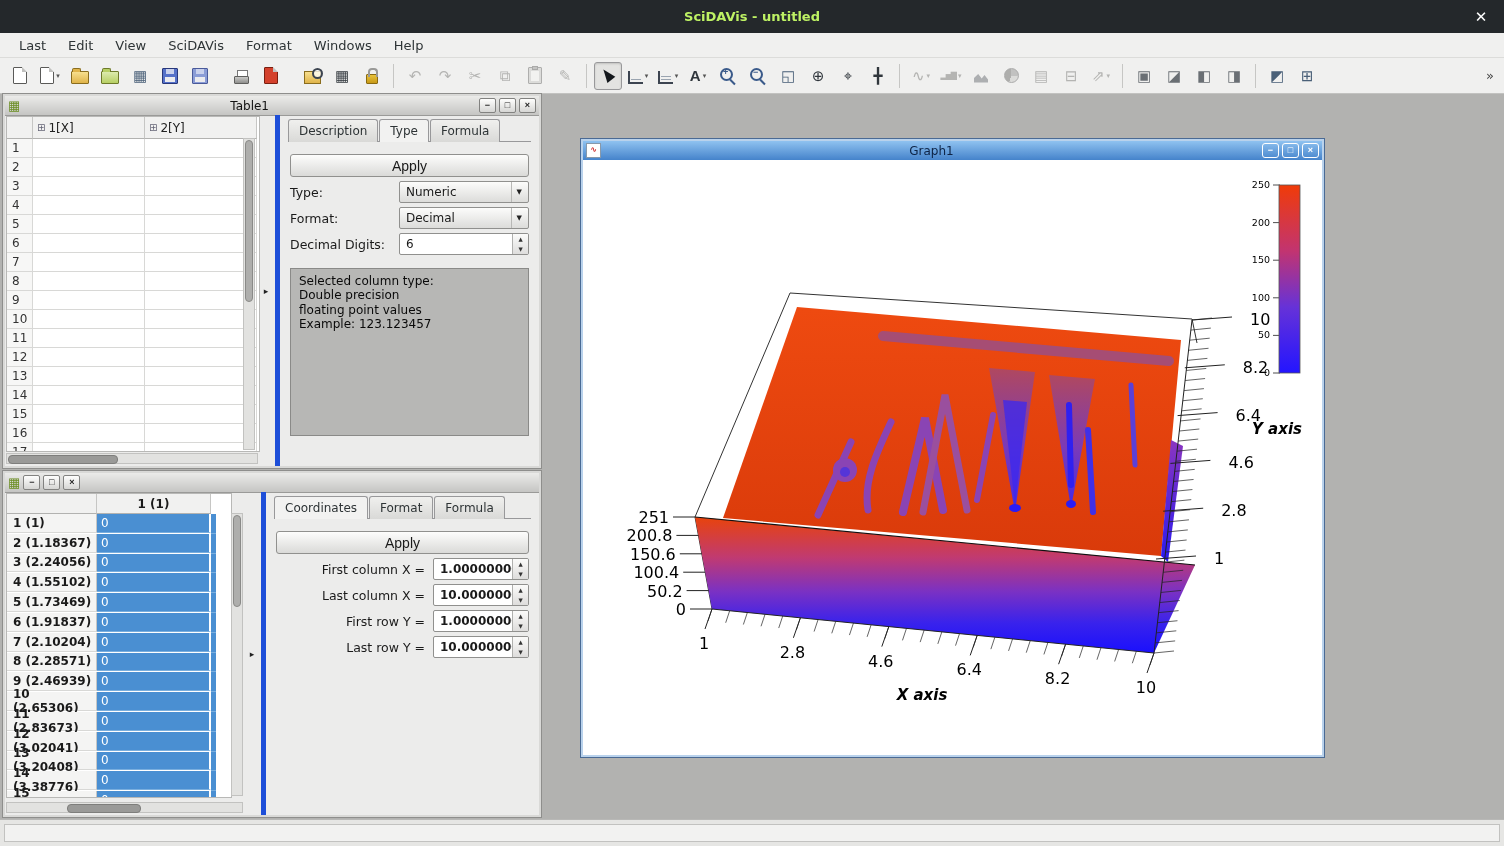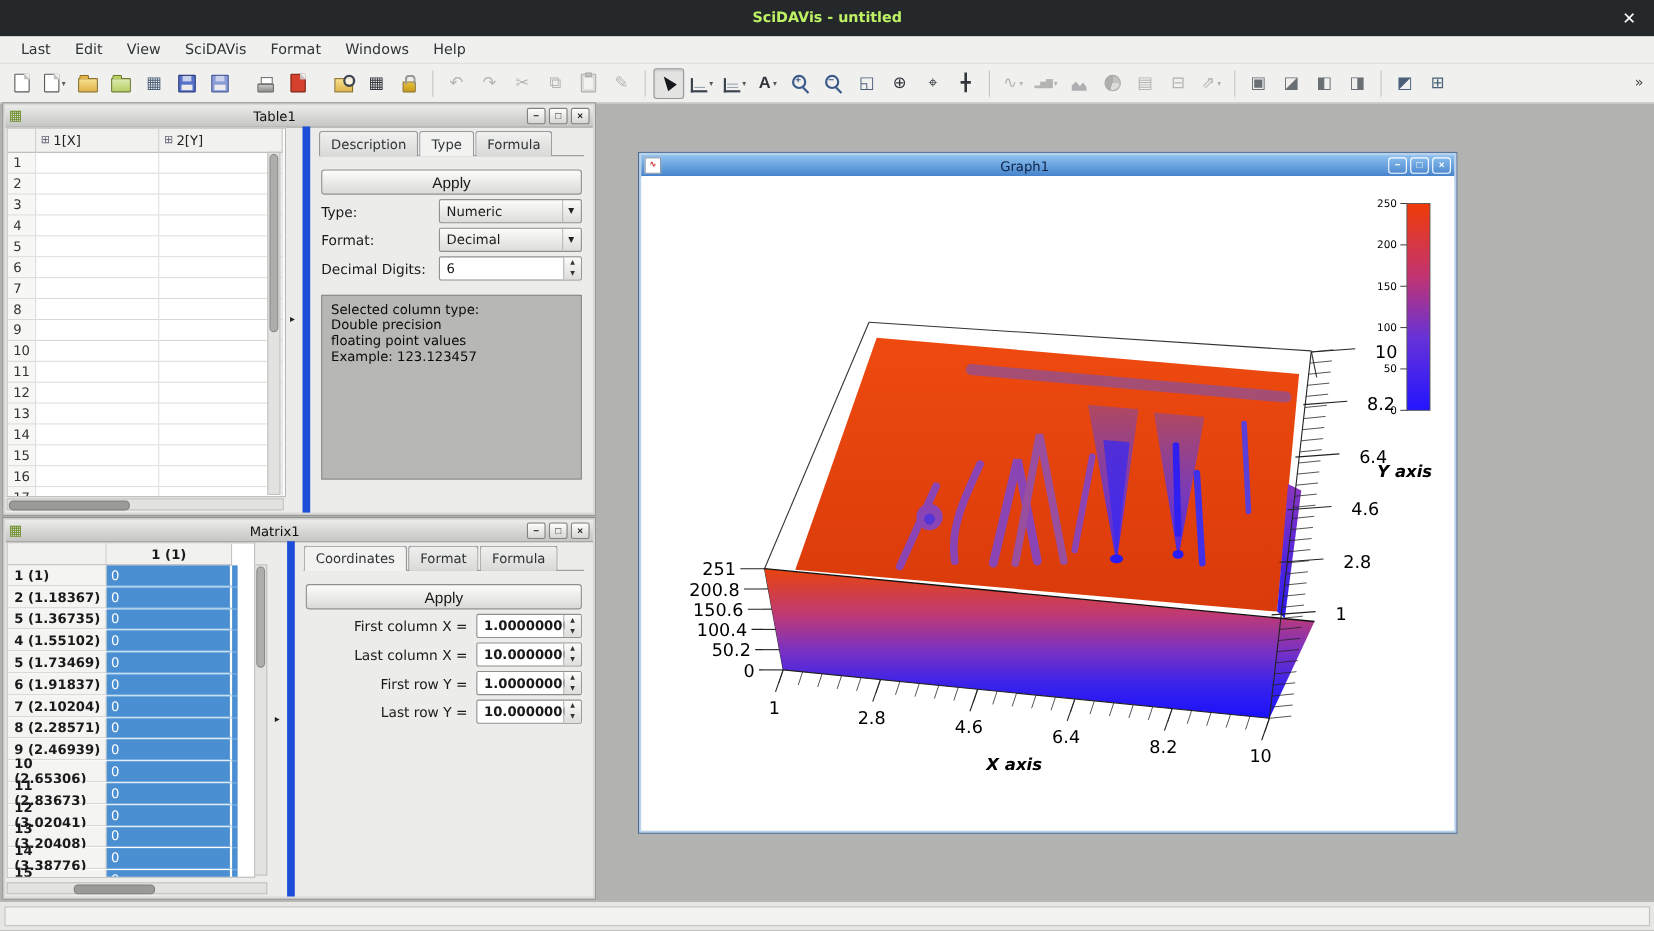--- a/index.html
+++ b/index.html
@@ -90,21 +90,21 @@
   .mval{width:114px;background:#4a8fd2;border-bottom:1px solid #79aede;border-right:2px solid #fff;color:#fff;display:flex;align-items:center;padding-left:4px;font-size:12px}
   .msliver{width:5px;background:#4a8fd2;border-bottom:1px solid #79aede;height:18.8px}
   
   .vscroll{position:absolute;width:12px;background:#e2e2e0;border:1px solid #c2c2c0;box-sizing:border-box}
   .vthumb{margin:1px;background:#aeaeac;border:1px solid #8a8a88;border-radius:5px}
   .hscroll{position:absolute;height:11px;background:#e2e2e0;border:1px solid #c2c2c0;box-sizing:border-box}
   .hthumb{margin:1px;height:7px;background:#9a9a98;border:1px solid #7e7e7c;border-radius:4px}
   .splitter{position:absolute;width:14px;display:flex;align-items:center;justify-content:center}
   .sarrow{font-size:9px;color:#222}
   
-  .panel{position:absolute;top:0;bottom:0;right:0;border-left:7px solid #1d4ed8;padding:4px 8px 17px 8px;box-sizing:border-box}
+  .panel{position:absolute;top:0;bottom:0;right:0;border-left:5px solid #1d4ed8;padding:4px 8px 17px 8px;box-sizing:border-box}
   .tabs{display:flex;position:relative;z-index:2}
   .tab{padding:4px 10px 3px;font-size:12px;color:#2e3436;background:linear-gradient(#f0f0ee,#d9d9d7);border:1px solid #98989a;border-bottom:none;border-radius:3px 3px 0 0;margin-right:1px}
   .tab.active{background:#f2f2f1;padding-bottom:4px}
   .panelbody{border-top:1px solid #98989a;margin-top:-1px;padding:12px 2px 0 2px;position:relative;z-index:1}
   .btn{display:block;width:100%;height:23px;background:linear-gradient(#fdfdfc,#dadad8);border:1px solid #90908e;border-radius:3px;font-size:14px;color:#1a1a1a;font-family:Liberation Sans, sans-serif}
   .frow{display:flex;align-items:center;margin-top:4px}
   .frow .lbl{font-size:12.5px;color:#1a1a1a}
   .combo{margin-left:auto;width:130px;height:22px;background:linear-gradient(#fcfcfb,#dcdcda);border:1px solid #90908e;border-radius:2px;display:flex;align-items:center;padding:0 6px;font-size:12px;box-sizing:border-box}
   .carr{margin-left:auto;font-size:7px;color:#222;border-left:1px solid #b8b8b6;padding-left:5px;align-self:stretch;display:flex;align-items:center}
   .spin{margin-left:auto;width:130px;height:22px;background:#fff;border:1px solid #90908e;border-radius:2px;display:flex;align-items:center;padding-left:6px;font-size:12px;position:relative;box-sizing:border-box;overflow:hidden;white-space:nowrap}
@@ -435,21 +435,20 @@
 floating point values
 Example: 123.123457</div>
       </div>
     </div>
   </div>
 </div>
 
 <div class="win" style="left:2px;top:470px;width:538px;height:346px">
   <div class="wtitle">
     <span class="wicon">▦</span>
-    <span class="wt">Matrix1</span>
     <button class="wbtn">−</button>
     <button class="wbtn">□</button>
     <button class="wbtn">×</button>
   </div>
   <div class="wbody">
     <div class="gridwrap" style="left:1px;top:1px;width:224px;height:303px">
         <div class="mrow mhead">
           <div class="mcell mcorner"></div>
           <div class="mcell mcolhead">1 (1)</div>
         </div>
@@ -457,21 +456,21 @@
           <div class="mcell mrhead">1 (1)</div>
           <div class="mcell mval">0</div>
           <div class="msliver"></div>
         </div>
         <div class="mrow">
           <div class="mcell mrhead">2 (1.18367)</div>
           <div class="mcell mval">0</div>
           <div class="msliver"></div>
         </div>
         <div class="mrow">
-          <div class="mcell mrhead">5 (1.36735)</div>
+          <div class="mcell mrhead">3 (2.24056)</div>
           <div class="mcell mval">0</div>
           <div class="msliver"></div>
         </div>
         <div class="mrow">
           <div class="mcell mrhead">4 (1.55102)</div>
           <div class="mcell mval">0</div>
           <div class="msliver"></div>
         </div>
         <div class="mrow">
           <div class="mcell mrhead">5 (1.73469)</div>

